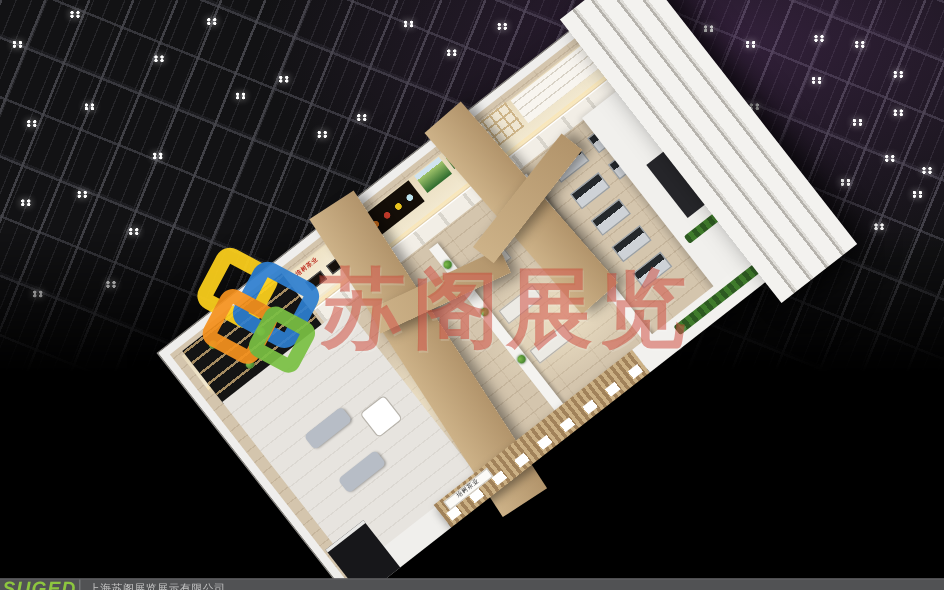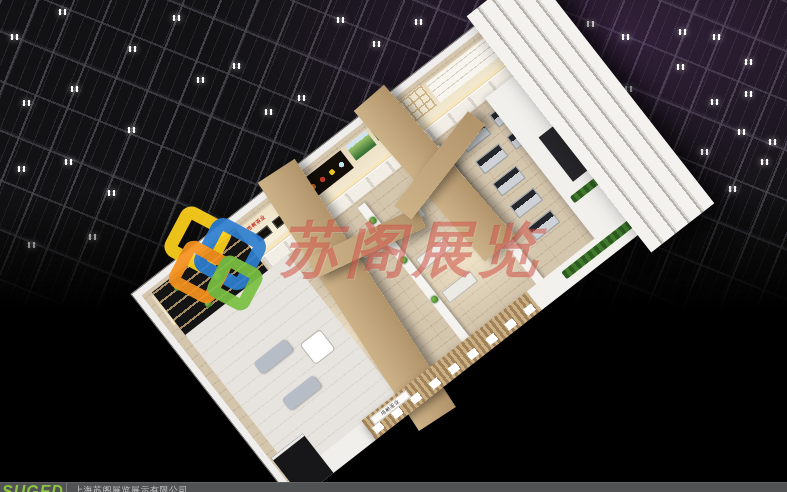--- a/index.html
+++ b/index.html
@@ -47,22 +47,22 @@
   .hedge{background:repeating-linear-gradient(90deg,#2d5a21 0 4px,#3f7b2b 4px 8px);border-radius:2px;}
   .pillar{background:#f4f3f0;box-shadow:2px 0 3px rgba(0,0,0,.25);}
   .fins{position:absolute;left:428px;top:-20px;width:80px;height:300px;
     background:repeating-linear-gradient(90deg,#f3f2ef 0 13px,#b6b3ad 13px 15px,#dddbd6 15px 17px);
     box-shadow:10px 10px 24px rgba(0,0,0,.7);}
   .sign-tiny{font-size:5px;line-height:1;color:#1d1d1d;letter-spacing:.5px;
     display:flex;align-items:center;justify-content:center;background:#fbfaf7;border:.5px solid #cfcbc2;}
   .redtxt{font-size:5px;line-height:1;font-weight:bold;color:var(--brand-red,#c0392b);letter-spacing:.5px;}
 
   
-  .wm-cn{position:absolute;left:280px;top:210px;font-size:60px;font-weight:700;letter-spacing:6px;
-    color:var(--wm-cn,rgba(203,66,52,.5));text-shadow:1px 1px 0 rgba(255,255,255,.15);white-space:nowrap;font-style:italic;}
+  .wm-cn{position:absolute;left:266px;top:210px;font-size:72px;font-weight:700;letter-spacing:6px;
+    color:var(--wm-cn,rgba(203,66,52,.5));text-shadow:1px 1px 0 rgba(255,255,255,.15);white-space:nowrap;}
   .wm-en{position:absolute;left:284px;top:263px;font-size:30px;font-weight:800;letter-spacing:2px;
     color:var(--wm-en,rgba(56,104,170,.55));text-shadow:1px 1px 0 rgba(255,255,255,.2);white-space:nowrap;}
   .wm-logo{position:absolute;left:168px;top:212px;width:100px;height:100px;opacity:.92;}
   .wm-logo .ring{position:absolute;border-radius:22%;}
   .r-yellow{left:2px;top:0;width:56px;height:56px;border:13px solid #ffd21c;transform:rotate(28deg);}
   .r-blue{left:32px;top:12px;width:60px;height:60px;border:13px solid #2e7fd0;transform:rotate(28deg);}
   .r-orange{left:6px;top:34px;width:52px;height:52px;border:12px solid #f6921e;transform:rotate(28deg);}
   .r-green{left:44px;top:48px;width:46px;height:46px;border:12px solid #7ac143;transform:rotate(28deg);}
 
   

